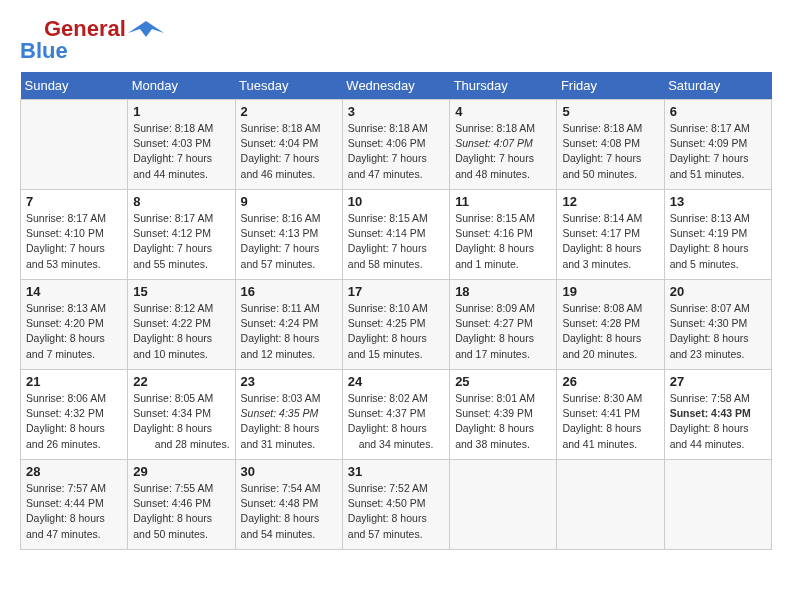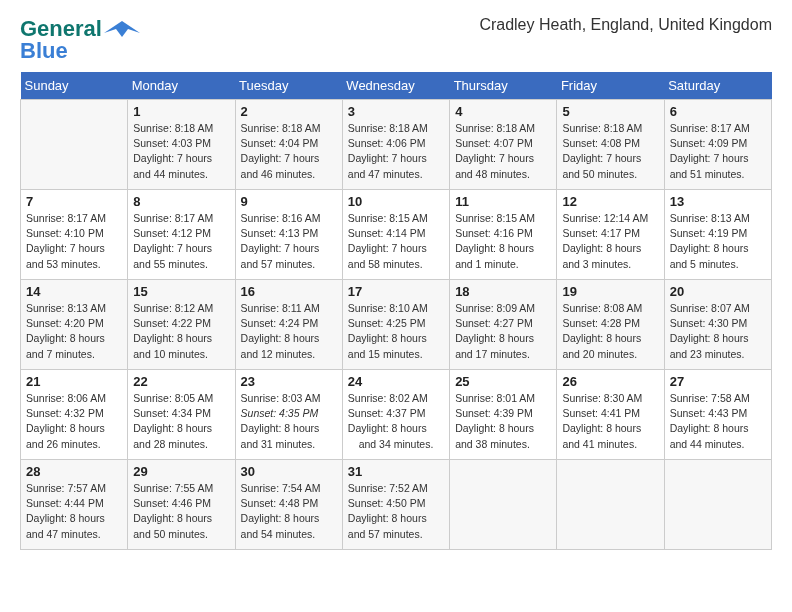--- a/index.html
+++ b/index.html
@@ -76,29 +76,28 @@
     .empty-cell {
       background: #f7f7f7;
     }
   </style>
 </head>
 <body>
 
 <div class="header-row">
   <div class="logo">
     <div style="display:flex;align-items:center;gap:2px;">
-      <span style="font-size:22px;font-weight:bold;color:#0f766e;">General</span>
+      <span style="font-size:22px;font-weight:bold;color:#b91c1c;margin-left:24px;">General</span>
       <svg width="36" height="20" viewBox="0 0 36 20">
         <polygon points="18,2 36,14 24,10 18,18 12,10 0,14" fill="#3a7fd5"></polygon>
       </svg>
     </div>
     <span style="font-size:22px;font-weight:bold;color:#3a7fd5;margin-top:-4px;">Blue</span>
   </div>
   <div class="title-block">
-    <div class="subtitle">Cradley Heath, England, United Kingdom</div>
   </div>
 </div>
 
 <table>
   <thead>
     <tr>
     <th>Sunday</th>
         <th>Monday</th>
         <th>Tuesday</th>
         <th>Wednesday</th>
@@ -134,21 +133,21 @@
             <span style="display: block;">Sunrise: 8:18 AM</span>
             <span style="display: block;">Sunset: 4:06 PM</span>
             <span style="display: block;">Daylight: 7 hours</span>
             <span style="display: block;">and 47 minutes.</span>
           </div>
         </td>
         <td>
           <span class="day-num">4</span>
           <div class="day-info">
             <span style="display: block;">Sunrise: 8:18 AM</span>
-            <span style="display: block;">Sunset: 4:07 PM</span>
+            <span style="display: block; font-style: italic;">Sunset: 4:07 PM</span>
             <span style="display: block;">Daylight: 7 hours</span>
             <span style="display: block;">and 48 minutes.</span>
           </div>
         </td>
         <td>
           <span class="day-num">5</span>
           <div class="day-info">
             <span style="display: block;">Sunrise: 8:18 AM</span>
             <span style="display: block;">Sunset: 4:08 PM</span>
             <span style="display: block;">Daylight: 7 hours</span>
@@ -207,21 +206,21 @@
           <div class="day-info">
             <span style="display: block;">Sunrise: 8:15 AM</span>
             <span style="display: block;">Sunset: 4:16 PM</span>
             <span style="display: block;">Daylight: 8 hours</span>
             <span style="display: block;">and 1 minute.</span>
           </div>
         </td>
         <td>
           <span class="day-num">12</span>
           <div class="day-info">
-            <span style="display: block;">Sunrise: 12:14 AM</span>
+            <span style="display: block;">Sunrise: 8:14 AM</span>
             <span style="display: block;">Sunset: 4:17 PM</span>
             <span style="display: block;">Daylight: 8 hours</span>
             <span style="display: block;">and 3 minutes.</span>
           </div>
         </td>
         <td>
           <span class="day-num">13</span>
           <div class="day-info">
             <span style="display: block;">Sunrise: 8:13 AM</span>
             <span style="display: block;">Sunset: 4:19 PM</span>
@@ -304,21 +303,21 @@
             <span style="display: block;">Daylight: 8 hours</span>
             <span style="display: block;">and 26 minutes.</span>
           </div>
         </td>
         <td>
           <span class="day-num">22</span>
           <div class="day-info">
             <span style="display: block;">Sunrise: 8:05 AM</span>
             <span style="display: block;">Sunset: 4:34 PM</span>
             <span style="display: block;">Daylight: 8 hours</span>
-            <span style="display: block;">and 28 minutes.</span>
+            <span style="display: block; text-align: right;">and 28 minutes.</span>
           </div>
         </td>
         <td>
           <span class="day-num">23</span>
           <div class="day-info">
             <span style="display: block;">Sunrise: 8:03 AM</span>
             <span style="display: block; font-style: italic;">Sunset: 4:35 PM</span>
             <span style="display: block;">Daylight: 8 hours</span>
             <span style="display: block;">and 31 minutes.</span>
           </div>
@@ -347,21 +346,21 @@
             <span style="display: block;">Sunrise: 8:30 AM</span>
             <span style="display: block;">Sunset: 4:41 PM</span>
             <span style="display: block;">Daylight: 8 hours</span>
             <span style="display: block;">and 41 minutes.</span>
           </div>
         </td>
         <td>
           <span class="day-num">27</span>
           <div class="day-info">
             <span style="display: block;">Sunrise: 7:58 AM</span>
-            <span style="display: block;">Sunset: 4:43 PM</span>
+            <span style="display: block; font-weight: bold;">Sunset: 4:43 PM</span>
             <span style="display: block;">Daylight: 8 hours</span>
             <span style="display: block;">and 44 minutes.</span>
           </div>
         </td>
       </tr>
       <tr>
         <td>
           <span class="day-num">28</span>
           <div class="day-info">
             <span style="display: block;">Sunrise: 7:57 AM</span>

